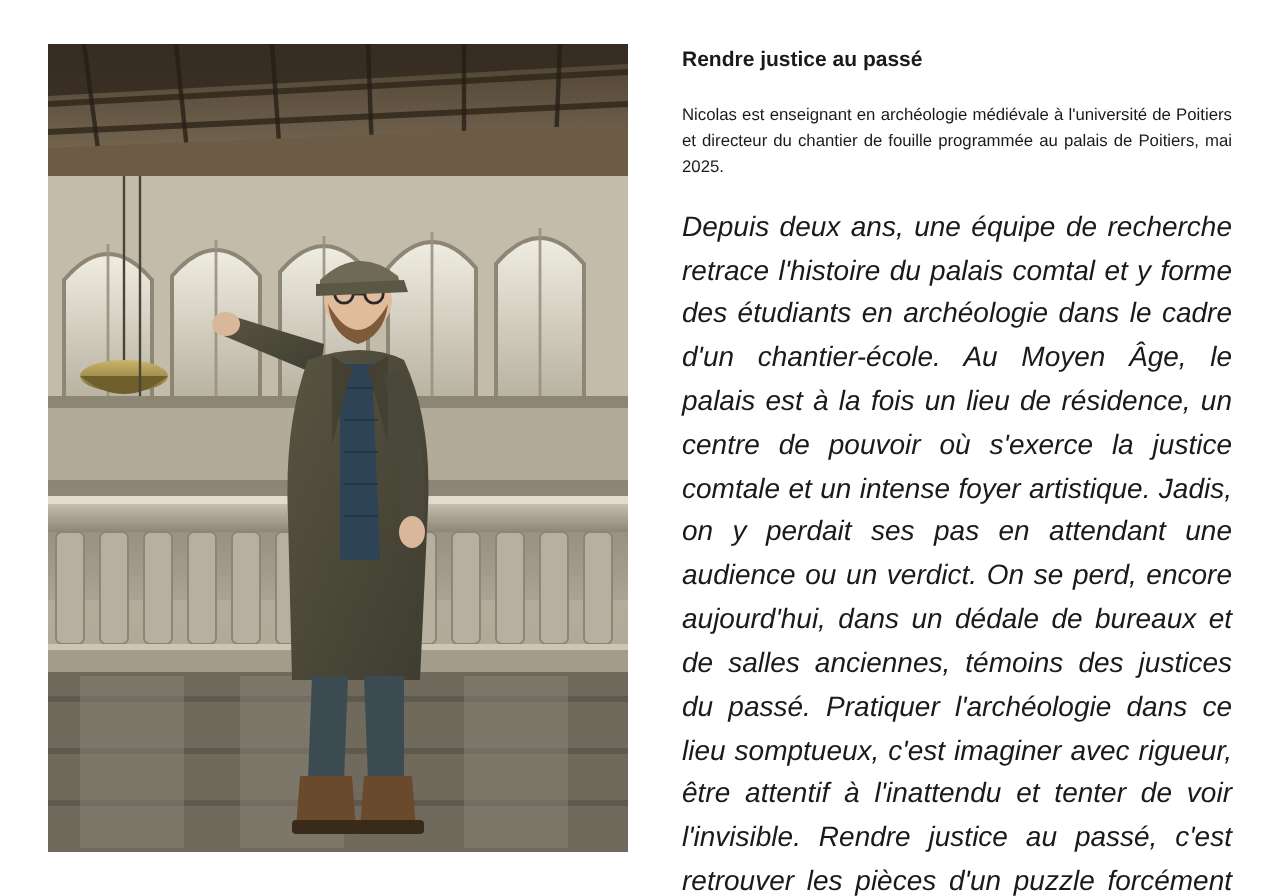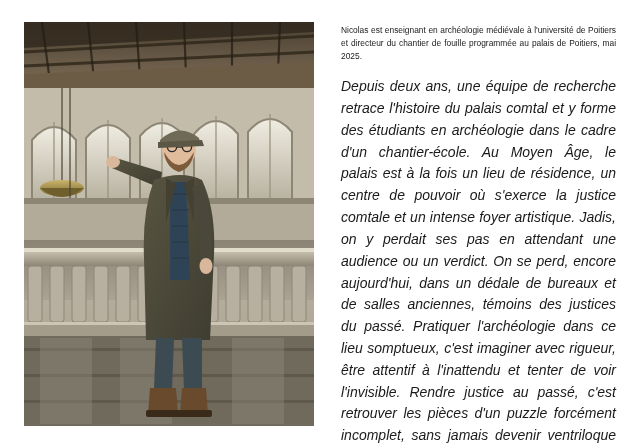--- a/index.html
+++ b/index.html
@@ -251,17 +251,18 @@
         <path d="M158 366 L182 366 L184 392 L156 392 Z" fill="#6a4a2c"></path>
         <rect x="122" y="388" width="34" height="7" rx="2" fill="#3a2a1a"></rect>
         <rect x="154" y="388" width="34" height="7" rx="2" fill="#3a2a1a"></rect>
       </g>
 
       <rect x="0" y="0" width="290" height="404" fill="none"></rect>
     </svg>
   </div>
 
   <div class="textcol">
+    <h1 class="doc-title">Rendre justice au passé</h1>
     <p class="para-intro">Nicolas est enseignant en archéologie médiévale à l'université de Poitiers et directeur du chantier de fouille programmée au palais de Poitiers, mai 2025.</p>
     <p class="para-body">Depuis deux ans, une équipe de recherche retrace l'histoire du palais comtal et y forme des étudiants en archéologie dans le cadre d'un chantier-école. Au Moyen Âge, le palais est à la fois un lieu de résidence, un centre de pouvoir où s'exerce la justice comtale et un intense foyer artistique. Jadis, on y perdait ses pas en attendant une audience ou un verdict. On se perd, encore aujourd'hui, dans un dédale de bureaux et de salles anciennes, témoins des justices du passé. Pratiquer l'archéologie dans ce lieu somptueux, c'est imaginer avec rigueur, être attentif à l'inattendu et tenter de voir l'invisible. Rendre justice au passé, c'est retrouver les pièces d'un puzzle forcément incomplet, sans jamais devenir ventriloque de l'histoire. Chercher – tel un détective ou un magistrat – des fenêtres ouvertes sur les faits et tenter d'y découvrir, parfois, une part de réalité ou de vérité. C'est, enfin, transmettre aux jeunes le goût pour l'histoire et le patrimoine et tenter de lutter contre l'oubli.</p>
   </div>
 
 </div>
 
 </body></html>

